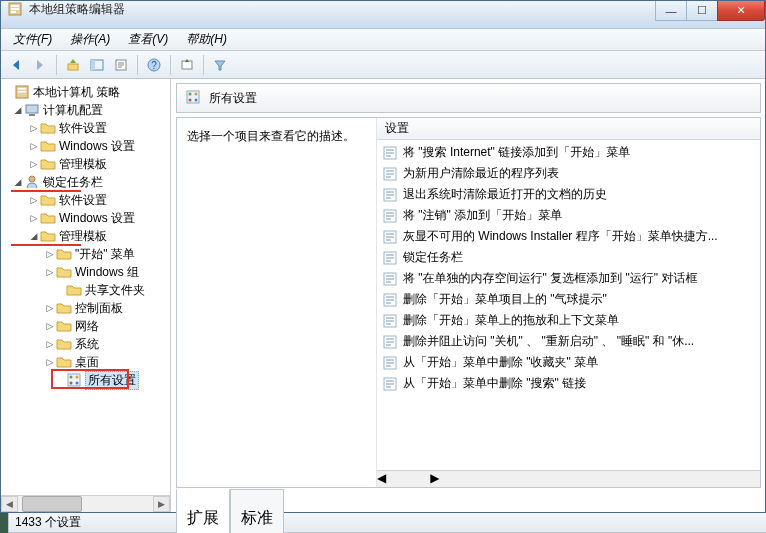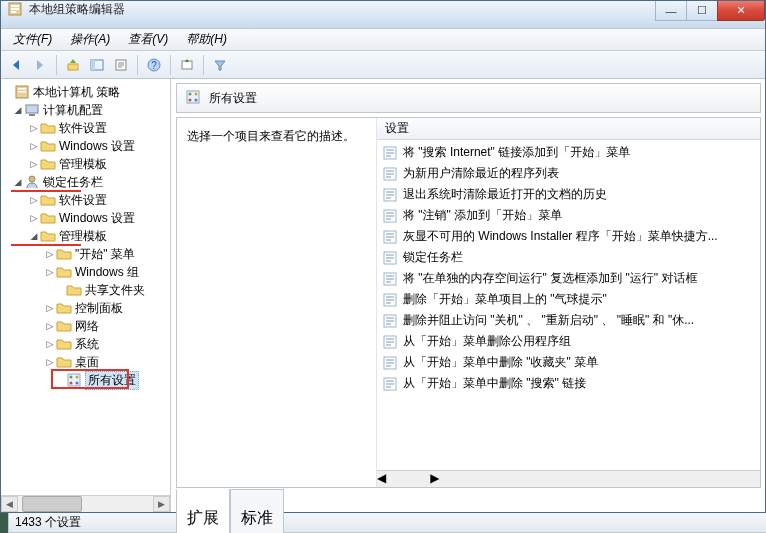--- a/index.html
+++ b/index.html
@@ -580,30 +580,30 @@
                   </svg></span>
                 <span class="slabel">删除「开始」菜单项目上的 "气球提示"</span>
               </div>
               <div class="srow">
                 <span class="sicon settingicon"><svg viewBox="0 0 14 14">
                     <rect x="1" y="1" width="12" height="12" fill="#fff" stroke="#9ab4ce"></rect>
                     <line x1="3" y1="4" x2="11" y2="4" stroke="#7a9abb"></line>
                     <line x1="3" y1="7" x2="11" y2="7" stroke="#7a9abb"></line>
                     <line x1="3" y1="10" x2="8" y2="10" stroke="#7a9abb"></line>
                   </svg></span>
+                <span class="slabel">删除「开始」菜单上的拖放和上下文菜单</span>
+              </div>
+              <div class="srow">
+                <span class="sicon settingicon"><svg viewBox="0 0 14 14">
+                    <rect x="1" y="1" width="12" height="12" fill="#fff" stroke="#9ab4ce"></rect>
+                    <line x1="3" y1="4" x2="11" y2="4" stroke="#7a9abb"></line>
+                    <line x1="3" y1="7" x2="11" y2="7" stroke="#7a9abb"></line>
+                    <line x1="3" y1="10" x2="8" y2="10" stroke="#7a9abb"></line>
+                  </svg></span>
                 <span class="slabel">删除并阻止访问 "关机" 、 "重新启动" 、 "睡眠" 和 "休...</span>
-              </div>
-              <div class="srow">
-                <span class="sicon settingicon"><svg viewBox="0 0 14 14">
-                    <rect x="1" y="1" width="12" height="12" fill="#fff" stroke="#9ab4ce"></rect>
-                    <line x1="3" y1="4" x2="11" y2="4" stroke="#7a9abb"></line>
-                    <line x1="3" y1="7" x2="11" y2="7" stroke="#7a9abb"></line>
-                    <line x1="3" y1="10" x2="8" y2="10" stroke="#7a9abb"></line>
-                  </svg></span>
-                <span class="slabel">从「开始」菜单删除公用程序组</span>
               </div>
               <div class="srow">
                 <span class="sicon settingicon"><svg viewBox="0 0 14 14">
                     <rect x="1" y="1" width="12" height="12" fill="#fff" stroke="#9ab4ce"></rect>
                     <line x1="3" y1="4" x2="11" y2="4" stroke="#7a9abb"></line>
                     <line x1="3" y1="7" x2="11" y2="7" stroke="#7a9abb"></line>
                     <line x1="3" y1="10" x2="8" y2="10" stroke="#7a9abb"></line>
                   </svg></span>
                 <span class="slabel">从「开始」菜单中删除 "收藏夹" 菜单</span>
               </div>

